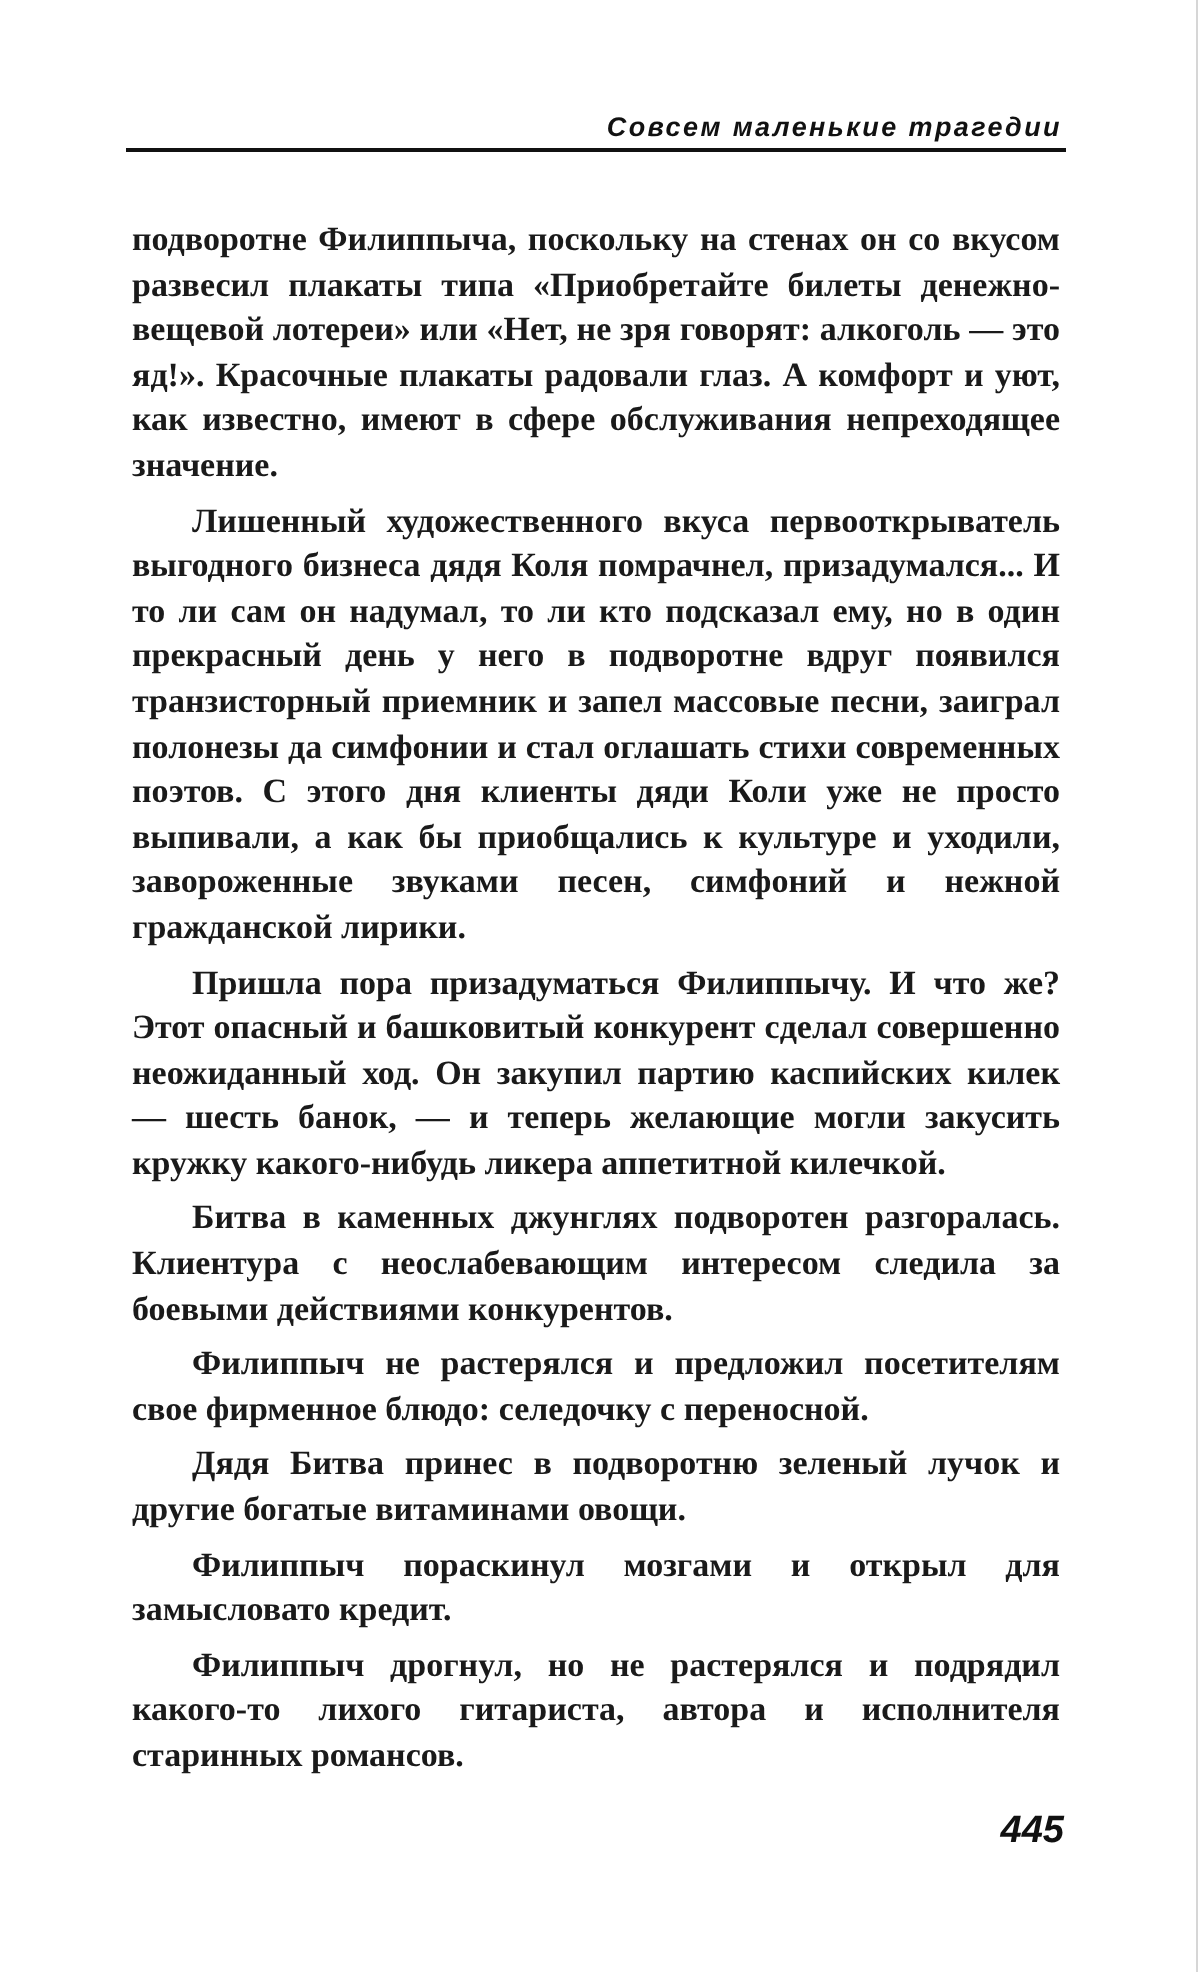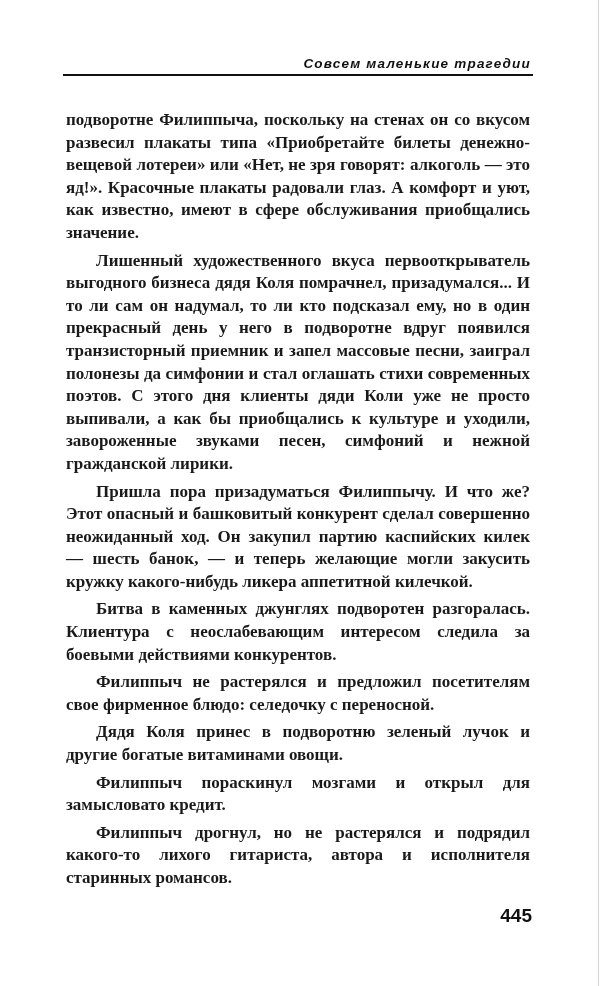--- a/index.html
+++ b/index.html
@@ -14,39 +14,39 @@
   .header-rule { position:absolute; left:0; right:0; top:18px; height:2px; background:#111; }
   .body-text {
     position:absolute; left:66px; top:109px; width:464px;
     font-family:"Liberation Serif", serif; font-weight:bold; font-size:17px;
     line-height:22.6px; color:#1a1a1a; text-align:justify;
   }
   .body-text p { margin:0 0 5px 0; text-indent:30px; hyphens:manual; }
   .body-text p.cont { text-indent:0; }
   .page-number {
     position:absolute; right:68px; top:905px;
-    font-family:"Liberation Sans", sans-serif; font-weight:bold;
+    font-family:"Liberation Sans", sans-serif; font-style:italic; font-weight:bold;
     font-size:19px; color:#111;
   }
 </style>
 </head>
 <body>
 
 <div class="edge"></div>
 
 <div class="header">
   <span class="header-title">Совсем маленькие трагедии</span>
   <div class="header-rule"></div>
 </div>
 
 <div class="body-text">
-  <p class="cont">подворотне Филиппыча, поскольку на стенах он со вкусом развесил плакаты типа «Приобретайте билеты денежно-вещевой лотереи» или «Нет, не зря говорят: алкоголь — это яд!». Красочные плакаты радовали глаз. А комфорт и уют, как известно, имеют в сфере обслуживания приобщались значение.</p>
+  <p class="cont">подворотне Филиппыча, поскольку на стенах он со вкусом развесил плакаты типа «Приобретайте билеты денежно-вещевой лотереи» или «Нет, не зря говорят: алкоголь — это яд!». Красочные плакаты радовали глаз. А комфорт и уют, как известно, имеют в сфере обслуживания непреходящее значение.</p>
   <p>Лишенный художественного вкуса первооткрыватель выгодного бизнеса дядя Коля помрачнел, призадумался... И то ли сам он надумал, то ли кто подсказал ему, но в один прекрасный день у него в подворотне вдруг появился транзисторный приемник и запел массовые песни, заиграл полонезы да симфонии и стал оглашать стихи современных поэтов. С этого дня клиенты дяди Коли уже не просто выпивали, а как бы приобщались к культуре и уходили, завороженные звуками песен, симфоний и нежной гражданской лирики.</p>
   <p>Пришла пора призадуматься Филиппычу. И что же? Этот опасный и башковитый конкурент сделал совершенно неожиданный ход. Он закупил партию каспийских килек — шесть банок, — и теперь желающие могли закусить кружку какого-нибудь ликера аппетитной килечкой.</p>
   <p>Битва в каменных джунглях подворотен разгоралась. Клиентура с неослабевающим интересом следила за боевыми действиями конкурентов.</p>
   <p>Филиппыч не растерялся и предложил посетителям свое фирменное блюдо: селедочку с переносной.</p>
-  <p>Дядя Коля принес в подворотню зеленый лучок и другие богатые витаминами овощи.</p>
+  <p>Дядя Битва принес в подворотню зеленый лучок и другие богатые витаминами овощи.</p>
   <p>Филиппыч пораскинул мозгами и открыл для замысловато кредит.</p>
   <p>Филиппыч дрогнул, но не растерялся и подрядил какого-то лихого гитариста, автора и исполнителя старинных романсов.</p>
 
 </div>
 
 <div class="page-number">445</div>
 
 </body></html>

